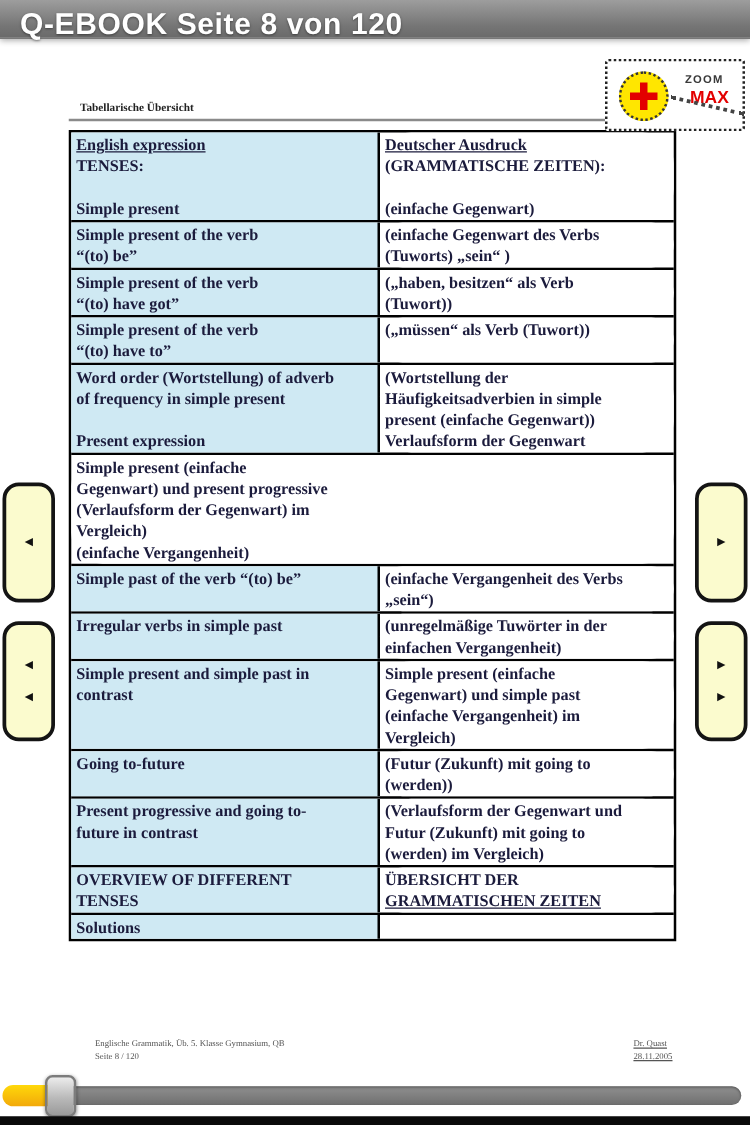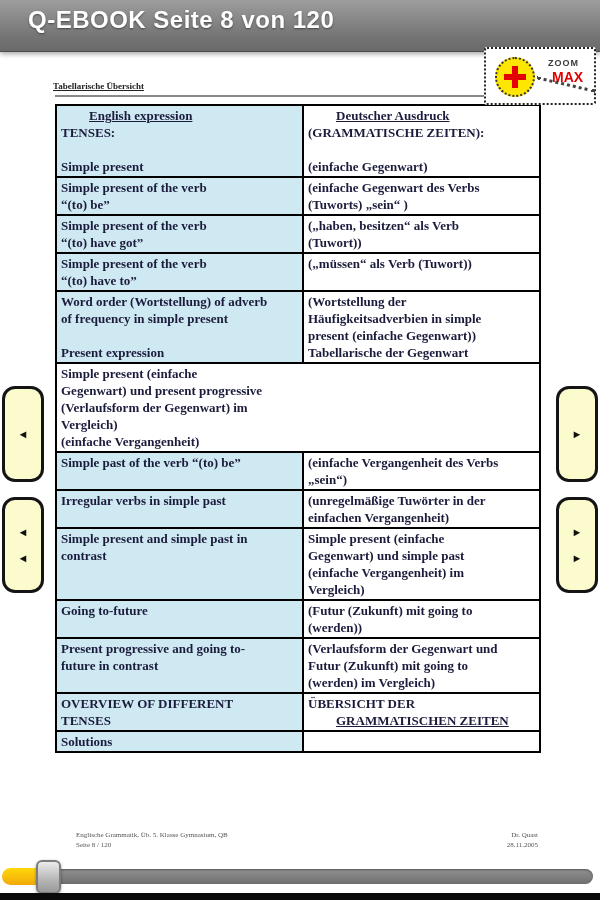--- a/index.html
+++ b/index.html
@@ -1,62 +1,62 @@
 <!DOCTYPE html>
 <html><head>
 <meta charset="utf-8">
 <style>
   * { margin:0; padding:0; box-sizing:border-box; }
   html,body { width:600px; height:900px; overflow:hidden; background:#fff;
               font-family:"Liberation Sans", sans-serif; }
   .screen { position:relative; width:600px; height:900px; background:#fff; }
 
   
-  .titlebar { position:absolute; left:0; top:0; width:600px; height:52px;
+  .titlebar { position:absolute; left:0; top:0; width:600px; height:31px;
     background:linear-gradient(#9d9d9d,#757575 70%,#6a6a6a);
     border-bottom:1px solid #4e4e4e;
     box-shadow:0 2px 5px rgba(0,0,0,.35);
     color:#fff; font-weight:bold; font-size:24px; line-height:40px;
-    padding-left:28px; letter-spacing:.5px; text-shadow:0 1px 2px rgba(0,0,0,.45); }
+    padding-left:16px; letter-spacing:.5px; text-shadow:0 1px 2px rgba(0,0,0,.45); }
 
   
   .zoom-badge { position:absolute; right:4px; top:47px; width:112px; height:58px;
     background:#fff; border:2px dotted #222; border-radius:3px; z-index:5; }
   .zb-circle { position:absolute; left:9px; top:8px; width:40px; height:40px;
     border-radius:50%; background:#ffe600; border:2px dotted #333; }
   .zb-plus-h { position:absolute; left:7px; top:15px; width:22px; height:6px; background:#e30000; }
   .zb-plus-v { position:absolute; left:15px; top:7px; width:6px; height:22px; background:#e30000; }
   .zb-zoom { position:absolute; left:62px; top:9px; font-size:9px; font-weight:bold;
     color:#3a3a3a; letter-spacing:1px; }
   .zb-max  { position:absolute; left:66px; top:20px; font-size:14px; font-weight:bold; color:#e30000; }
   .zb-trail { position:absolute; left:50px; top:34px; width:60px;
     border-bottom:3px dotted #444; transform:rotate(13deg); }
 
   
-  .doc-title { position:absolute; left:53px; top:81px;
+  .doc-title { position:absolute; left:64px; top:81px;
     font-family:"Liberation Serif", serif; font-weight:bold; font-size:9px;
-    color:#222; text-decoration:underline; }
+    color:#222; }
   .doc-rule { position:absolute; left:55px; top:95px; width:486px; border-top:2px solid #8a8a8a; }
 
   .tense-table { position:absolute; left:55px; top:104px; width:486px;
     border:2px solid #000; background:#fff; }
   .t-row { display:flex; border-bottom:2px solid #000; }
   .t-row:last-child { border-bottom:none; }
   .cell { padding:1px 4px 1px 4px; }
   .cell-en { width:247px; background:#cfe9f3; border-right:2px solid #000; }
   .cell-de { flex:1; background:#fff;border-radius:25px; }
   .ln { min-height:17px; line-height:17px; white-space:nowrap;
     font-family:"Liberation Serif", serif; font-weight:bold; font-size:13px; color:#1b1b3c; }
-  .ln.u { text-decoration:underline;margin-left:28px; }
+  .ln.u { text-decoration:underline; }
 
   
   .foot { position:absolute; top:830px; font-family:"Liberation Serif", serif;
     font-size:7px; line-height:10px; color:#555; }
   .foot-left  { left:76px; }
-  .foot-right { right:62px; text-align:right; }
+  .foot-right { right:62px; text-align:left;text-decoration:underline; }
 
   
   .navbtn { position:absolute; width:42px; height:96px; background:#fbfbce;
     border:3px solid #141414; border-radius:13px; cursor:pointer;
     display:flex; flex-direction:column; align-items:center; justify-content:center; gap:16px; }
   .navbtn.left  { left:2px; }
   .navbtn.right { right:2px; }
   .navbtn.row1  { top:386px; }
   .navbtn.row2  { top:497px; }
   .arrow { font-size:11px; color:#111; line-height:10px; }
@@ -142,21 +142,21 @@
         <div class="cell cell-en">
           <div class="ln">Word order (Wortstellung) of adverb</div>
           <div class="ln">of frequency in simple present</div>
           <div class="ln">&nbsp;</div>
           <div class="ln">Present expression</div>
         </div>
         <div class="cell cell-de">
           <div class="ln">(Wortstellung der</div>
           <div class="ln">Häufigkeitsadverbien in simple</div>
           <div class="ln">present (einfache Gegenwart))</div>
-          <div class="ln">Tabellarische der Gegenwart</div>
+          <div class="ln">Verlaufsform der Gegenwart</div>
         </div>
       </div>
       <div class="t-row">
         <div class="cell cell-de">
           <div class="ln">Simple present (einfache</div>
           <div class="ln">Gegenwart) und present progressive</div>
           <div class="ln">(Verlaufsform der Gegenwart) im</div>
           <div class="ln">Vergleich)</div>
           <div class="ln">(einfache Vergangenheit)</div>
         </div>

